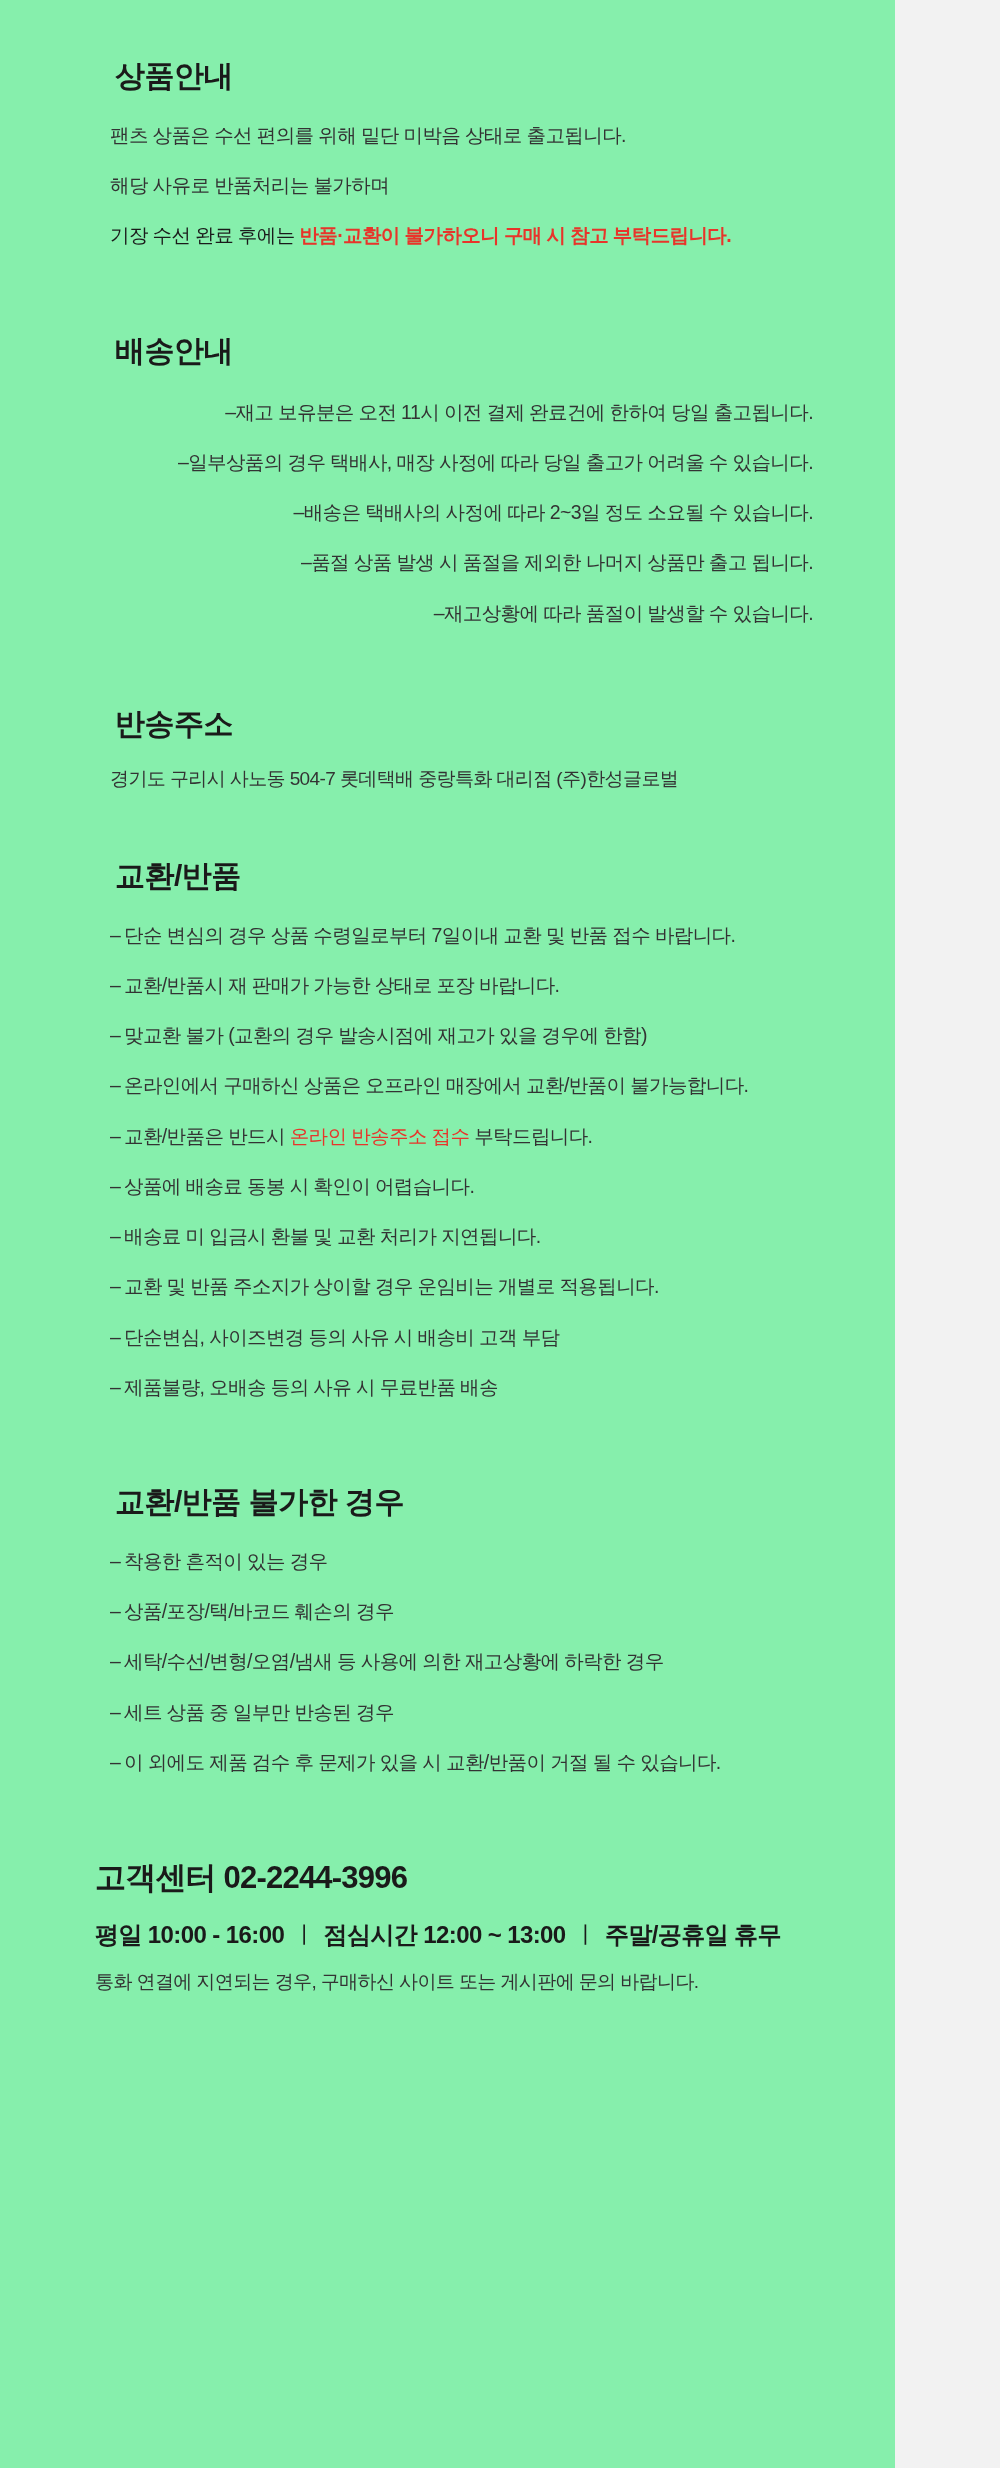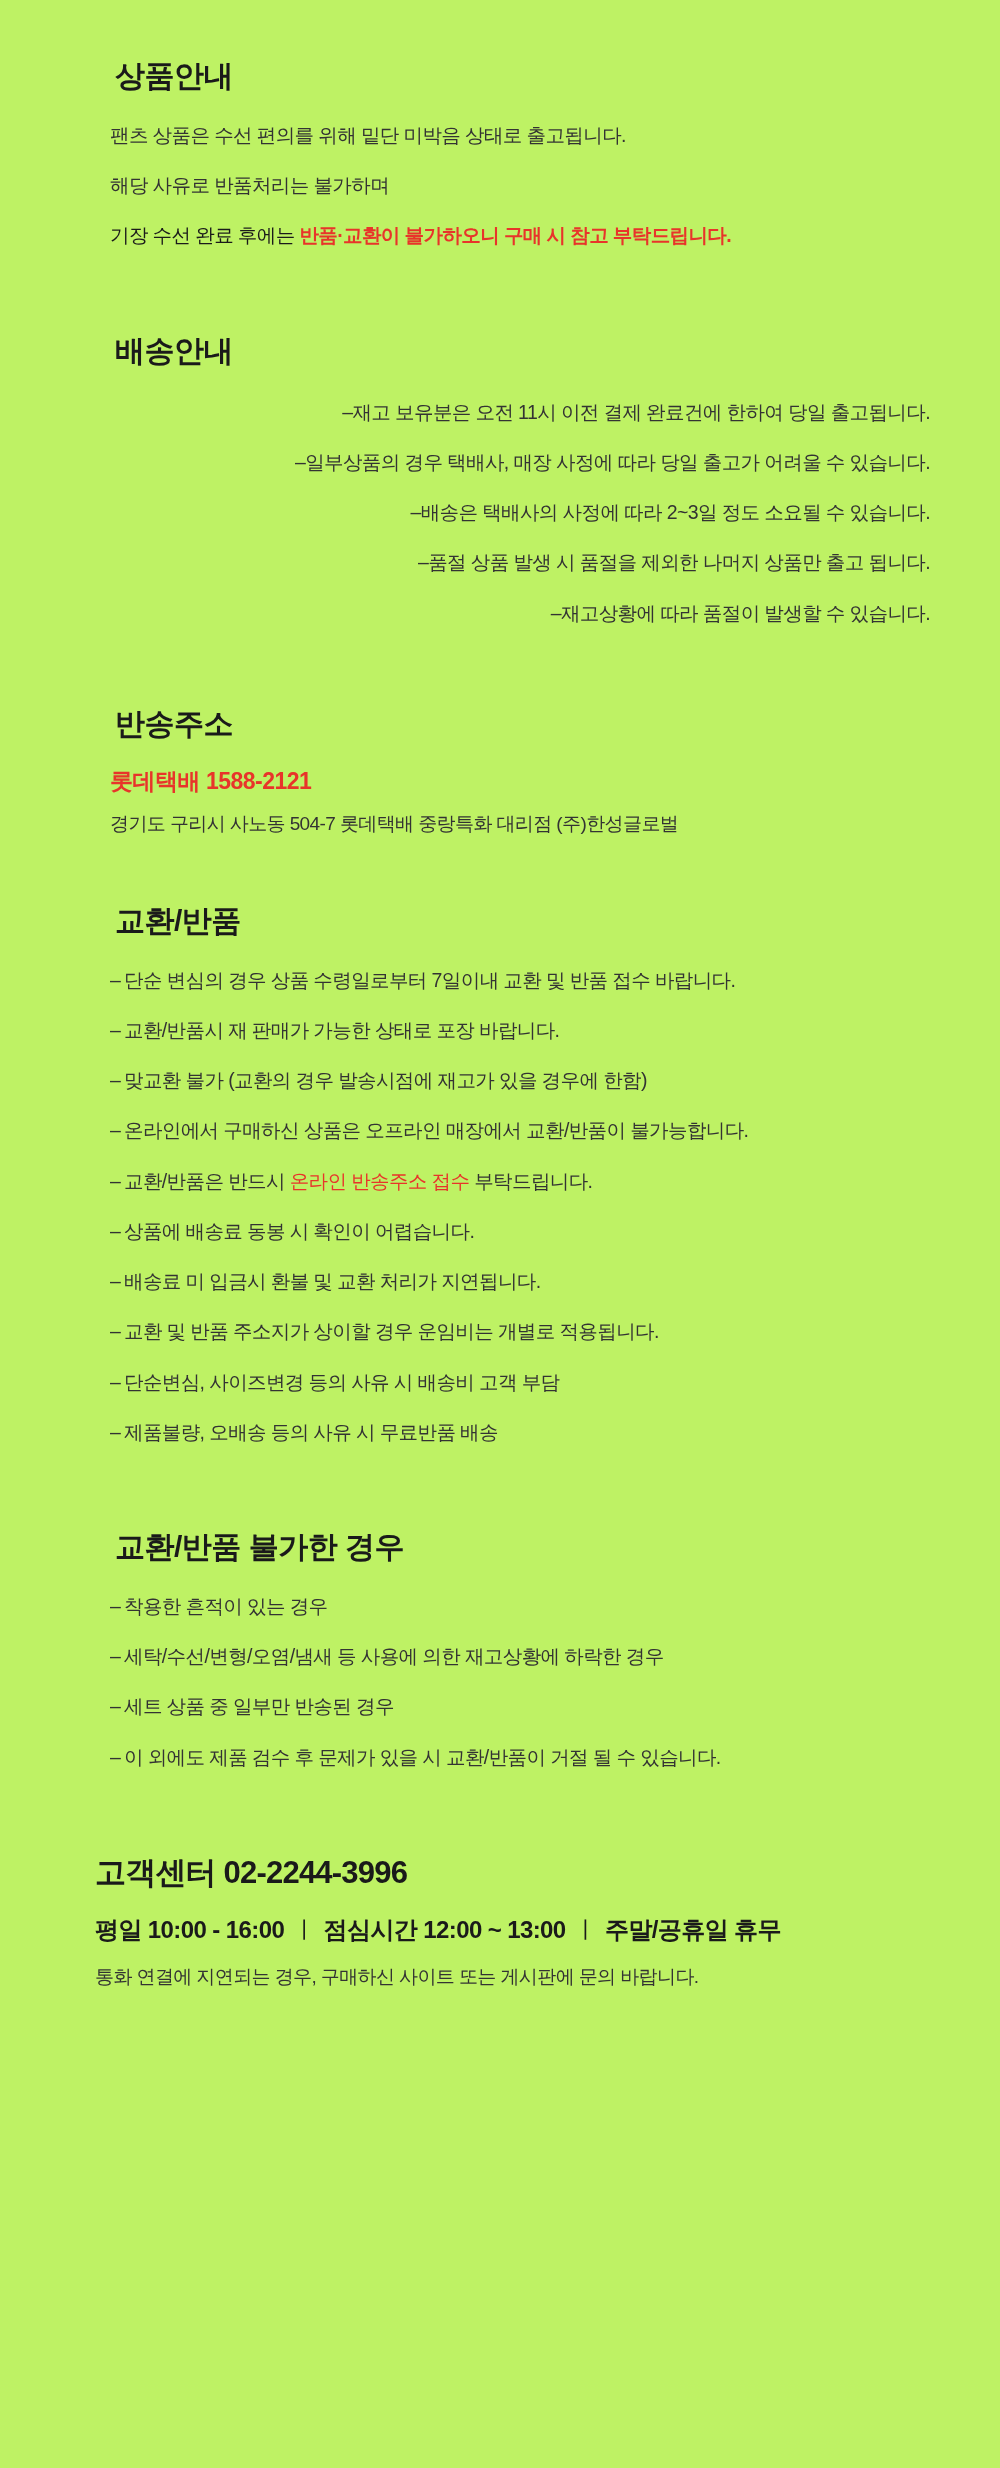--- a/index.html
+++ b/index.html
@@ -8,26 +8,26 @@
     background: #f2f2f2;
   }
   body {
     width: 1000px;
     min-height: 2468px;
     font-family: "Liberation Sans", sans-serif;
     color: #222222;
     -webkit-font-smoothing: antialiased;
   }
   .page {
-    width: 1000px;
+    width: 895px;
     min-height: 2468px;
-    background: #bef264;
+    background: #86efac;
     position: relative;
     box-sizing: border-box;
-    padding: 0 0 40px 0;
+    padding: 0 12px 40px 0;
   }
   .section {
     padding-left: 110px;
     padding-right: 70px;
   }
   .sec-title {
     font-size: 30px;
     font-weight: bold;
     letter-spacing: -0.5px;
     color: #1a1a1a;
@@ -177,41 +177,41 @@
     <h2 class="sec-title">배송안내</h2>
     <p class="line"><span class="dash">–</span><span>재고 보유분은 오전 11시 이전 결제 완료건에 한하여 당일 출고됩니다.</span></p>
     <p class="line"><span class="dash">–</span><span>일부상품의 경우 택배사, 매장 사정에 따라 당일 출고가 어려울 수 있습니다.</span></p>
     <p class="line"><span class="dash">–</span><span>배송은 택배사의 사정에 따라 2~3일 정도 소요될 수 있습니다.</span></p>
     <p class="line"><span class="dash">–</span><span>품절 상품 발생 시 품절을 제외한 나머지 상품만 출고 됩니다.</span></p>
     <p class="line"><span class="dash">–</span><span>재고상황에 따라 품절이 발생할 수 있습니다.</span></p>
   </section>
 
   <section class="section" id="sec-return">
     <h2 class="sec-title">반송주소</h2>
-    <p class="return-phone">롯데택배 1588-2121</p>
     <p class="return-addr">경기도 구리시 사노동 504-7 롯데택배 중랑특화 대리점 (주)한성글로벌</p>
   </section>
 
   <section class="section" id="sec-exchange">
     <h2 class="sec-title">교환/반품</h2>
     <p class="line"><span class="dash">–</span><span>단순 변심의 경우 상품 수령일로부터 7일이내 교환 및 반품 접수 바랍니다.</span></p>
     <p class="line"><span class="dash">–</span><span>교환/반품시 재 판매가 가능한 상태로 포장 바랍니다.</span></p>
     <p class="line"><span class="dash">–</span><span>맞교환 불가 (교환의 경우 발송시점에 재고가 있을 경우에 한함)</span></p>
     <p class="line"><span class="dash">–</span><span>온라인에서 구매하신 상품은 오프라인 매장에서 교환/반품이 불가능합니다.</span></p>
     <p class="line"><span class="dash">–</span><span>교환/반품은 반드시 </span><span class="red-normal">온라인 반송주소 접수</span><span> 부탁드립니다.</span></p>
     <p class="line"><span class="dash">–</span><span>상품에 배송료 동봉 시 확인이 어렵습니다.</span></p>
     <p class="line"><span class="dash">–</span><span>배송료 미 입금시 환불 및 교환 처리가 지연됩니다.</span></p>
     <p class="line"><span class="dash">–</span><span>교환 및 반품 주소지가 상이할 경우 운임비는 개별로 적용됩니다.</span></p>
     <p class="line"><span class="dash">–</span><span>단순변심, 사이즈변경 등의 사유 시 배송비 고객 부담</span></p>
     <p class="line"><span class="dash">–</span><span>제품불량, 오배송 등의 사유 시 무료반품 배송</span></p>
   </section>
 
   <section class="section" id="sec-nonexchange">
     <h2 class="sec-title">교환/반품 불가한 경우</h2>
     <p class="line"><span class="dash">–</span><span>착용한 흔적이 있는 경우</span></p>
+    <p class="line"><span class="dash">–</span><span>상품/포장/택/바코드 훼손의 경우</span></p>
     <p class="line"><span class="dash">–</span><span>세탁/수선/변형/오염/냄새 등 사용에 의한 재고상황에 하락한 경우</span></p>
     <p class="line"><span class="dash">–</span><span>세트 상품 중 일부만 반송된 경우</span></p>
     <p class="line"><span class="dash">–</span><span>이 외에도 제품 검수 후 문제가 있을 시 교환/반품이 거절 될 수 있습니다.</span></p>
   </section>
 
   <section class="section" id="sec-cs">
     <h2 class="cs-title">고객센터 02-2244-3996</h2>
     <p class="cs-hours"><span>평일 10:00 - 16:00</span><span class="sep">ㅣ</span><span>점심시간 12:00 ~ 13:00</span><span class="sep">ㅣ</span><span>주말/공휴일 휴무</span></p>
     <p class="cs-note">통화 연결에 지연되는 경우, 구매하신 사이트 또는 게시판에 문의 바랍니다.</p>
   </section>

